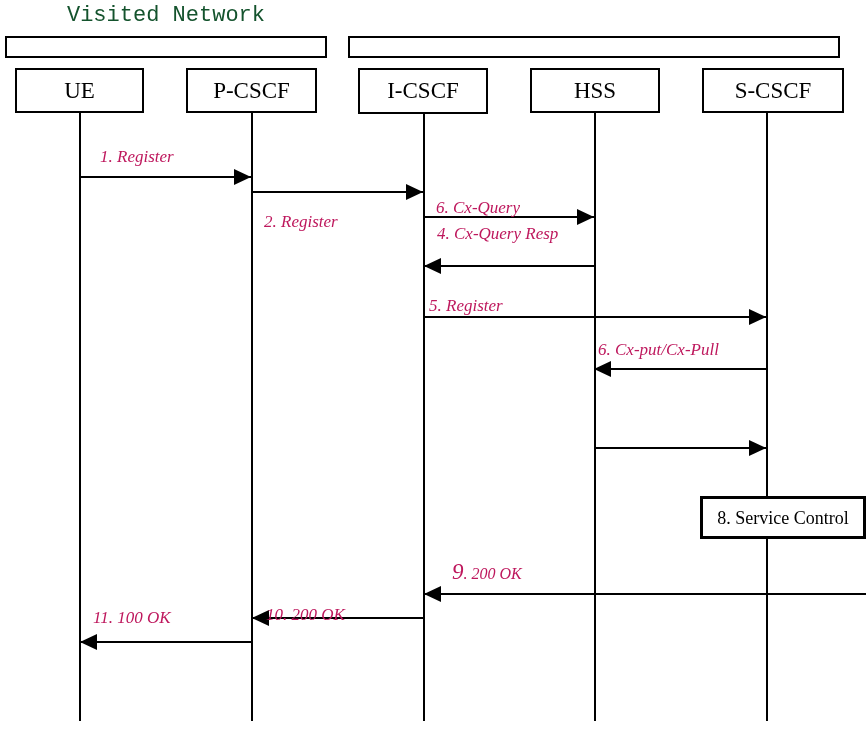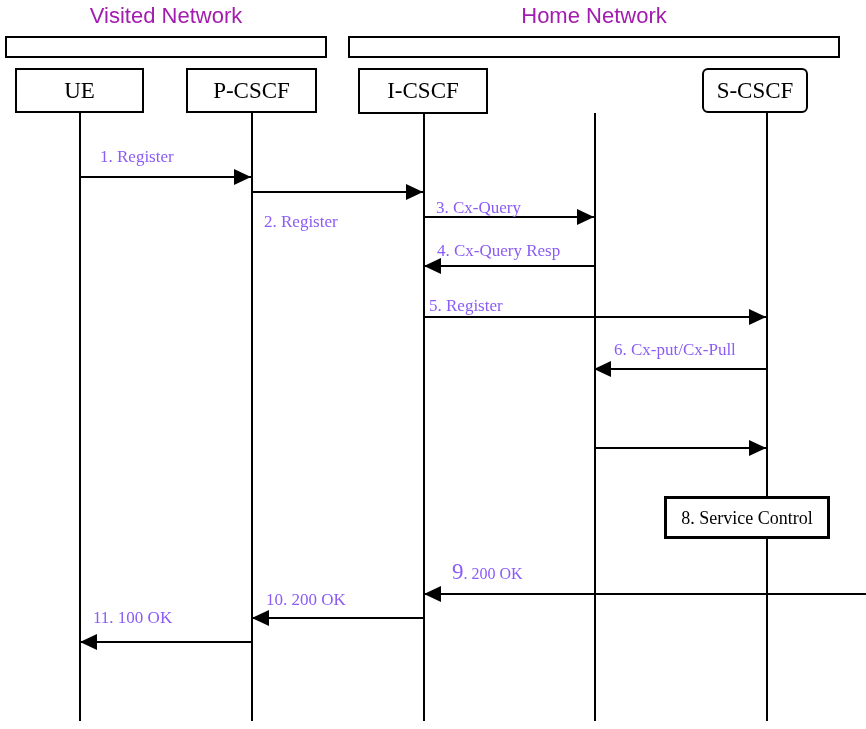--- a/index.html
+++ b/index.html
@@ -15,24 +15,24 @@
   #canvas {
     position: relative;
     width: 866px;
     height: 729px;
     background: #ffffff;
     overflow: hidden;
   }
   
   .net-title {
     position: absolute;
-    font-family: Liberation Sans, sans-serif;
+    font-family: Liberation Mono, monospace;
     font-size: 22px;
     line-height: 26px;
-    color: #a21caf;
+    color: #14532d;
     white-space: nowrap;
     text-align: center;
   }
   
   .net-bar {
     position: absolute;
     border: 2px solid #000000;
     background: #ffffff;
     box-sizing: border-box;
   }
@@ -75,22 +75,23 @@
   }
   .arrowhead.left {
     border-right: 17px solid #000000;
   }
   
   .msg-label {
     position: absolute;
     font-family: "Liberation Serif", "DejaVu Serif", serif;
     font-size: 17px;
     line-height: 20px;
-    color: #8b5cf6;
+    color: #be185d;
     white-space: nowrap;
+    font-style: italic;
   }
   .msg-label.big-lead {
     font-size: 16px;
     text-align: right;
   }
   .msg-label.big-lead .lead-num {
     font-size: 23px;
     line-height: 20px;
     vertical-align: baseline;
   }
@@ -112,53 +113,53 @@
   }
 </style>
 </head>
 <body>
 
 <div id="canvas">
 
 <div class="net-bar" style="left: 5px; top: 36px; width: 322px; height: 22px;"></div>
     <div class="net-title" style="left: 26px; top: 3px; width: 280px;">Visited Network</div>
     <div class="net-bar" style="left: 348px; top: 36px; width: 492px; height: 22px;"></div>
-    <div class="net-title" style="left: 454px; top: 3px; width: 280px;">Home Network</div>
     <div class="lifeline" style="left: 79px; top: 113px; height: 608px;"></div>
     <div class="lifeline" style="left: 251px; top: 113px; height: 608px;"></div>
     <div class="lifeline" style="left: 423px; top: 113px; height: 608px;"></div>
     <div class="lifeline" style="left: 594px; top: 113px; height: 608px;"></div>
     <div class="lifeline" style="left: 766px; top: 113px; height: 608px;"></div>
     <div class="msg-line" style="left: 80px; top: 176px; width: 171px;"></div>
     <div class="arrowhead right" style="top: 169px; left: 234px;"></div>
     <div class="msg-label" style="left: 100px; top: 147px;">1. Register</div>
     <div class="msg-line" style="left: 252px; top: 191px; width: 171px;"></div>
     <div class="arrowhead right" style="top: 184px; left: 406px;"></div>
     <div class="msg-label" style="left: 264px; top: 172px; margin-top: 40px;">2. Register</div>
     <div class="msg-line" style="left: 424px; top: 216px; width: 170px;"></div>
     <div class="arrowhead right" style="top: 209px; left: 577px;"></div>
-    <div class="msg-label" style="left: 436px; top: 198px;">3. Cx-Query</div>
+    <div class="msg-label" style="left: 436px; top: 198px;">6. Cx-Query</div>
     <div class="msg-line" style="left: 424px; top: 265px; width: 170px;"></div>
     <div class="arrowhead left" style="top: 258px; left: 424px;"></div>
-    <div class="msg-label" style="left: 437px; top: 241px;">4. Cx-Query Resp</div>
+    <div class="msg-label" style="left: 437px; top: 224px;">4. Cx-Query Resp</div>
     <div class="msg-line" style="left: 424px; top: 316px; width: 342px;"></div>
     <div class="arrowhead right" style="top: 309px; left: 749px;"></div>
     <div class="msg-label" style="left: 429px; top: 296px;">5. Register</div>
     <div class="msg-line" style="left: 594px; top: 368px; width: 172px;"></div>
     <div class="arrowhead left" style="top: 361px; left: 594px;"></div>
-    <div class="msg-label" style="left: 598px; top: 340px; margin-left: 16px;">6. Cx-put/Cx-Pull</div>
+    <div class="msg-label" style="left: 598px; top: 340px;">6. Cx-put/Cx-Pull</div>
     <div class="msg-line" style="left: 594px; top: 447px; width: 172px;"></div>
     <div class="arrowhead right" style="top: 440px; left: 749px;"></div>
     <div class="msg-line" style="left: 424px; top: 593px; width: 442px;"></div>
     <div class="arrowhead left" style="top: 586px; left: 424px;"></div>
     <div class="msg-label big-lead" style="left: 452px; top: 562px;"><span class="lead-num">9</span><span>. 200 OK</span></div>
     <div class="msg-line" style="left: 252px; top: 617px; width: 171px;"></div>
     <div class="arrowhead left" style="top: 610px; left: 252px;"></div>
-    <div class="msg-label" style="left: 266px; top: 590px;">10. 200 OK</div>
+    <div class="msg-label" style="left: 266px; top: 605px;">10. 200 OK</div>
     <div class="msg-line" style="left: 80px; top: 641px; width: 171px;"></div>
     <div class="arrowhead left" style="top: 634px; left: 80px;"></div>
     <div class="msg-label" style="left: 93px; top: 608px;">11. 100 OK</div>
-    <div class="activity-box" style="left: 664px; top: 496px; width: 166px; height: 43px;">8. Service Control</div>
+    <div class="activity-box" style="left: 700px; top: 496px; width: 166px; height: 43px;">8. Service Control</div>
     <div class="actor-box" style="left: 15px; top: 68px; width: 129px; height: 45px;">UE</div>
     <div class="actor-box" style="left: 186px; top: 68px; width: 131px; height: 45px;">P-CSCF</div>
     <div class="actor-box" style="left: 358px; top: 68px; width: 130px; height: 46px;">I-CSCF</div>
-    <div class="actor-box" style="left: 702px; top: 68px; width: 106px; height: 45px; border-radius: 6px;">S-CSCF</div>
+    <div class="actor-box" style="left: 530px; top: 68px; width: 130px; height: 45px;">HSS</div>
+    <div class="actor-box" style="left: 702px; top: 68px; width: 142px; height: 45px;">S-CSCF</div>
   </div>
 
 </body></html>

